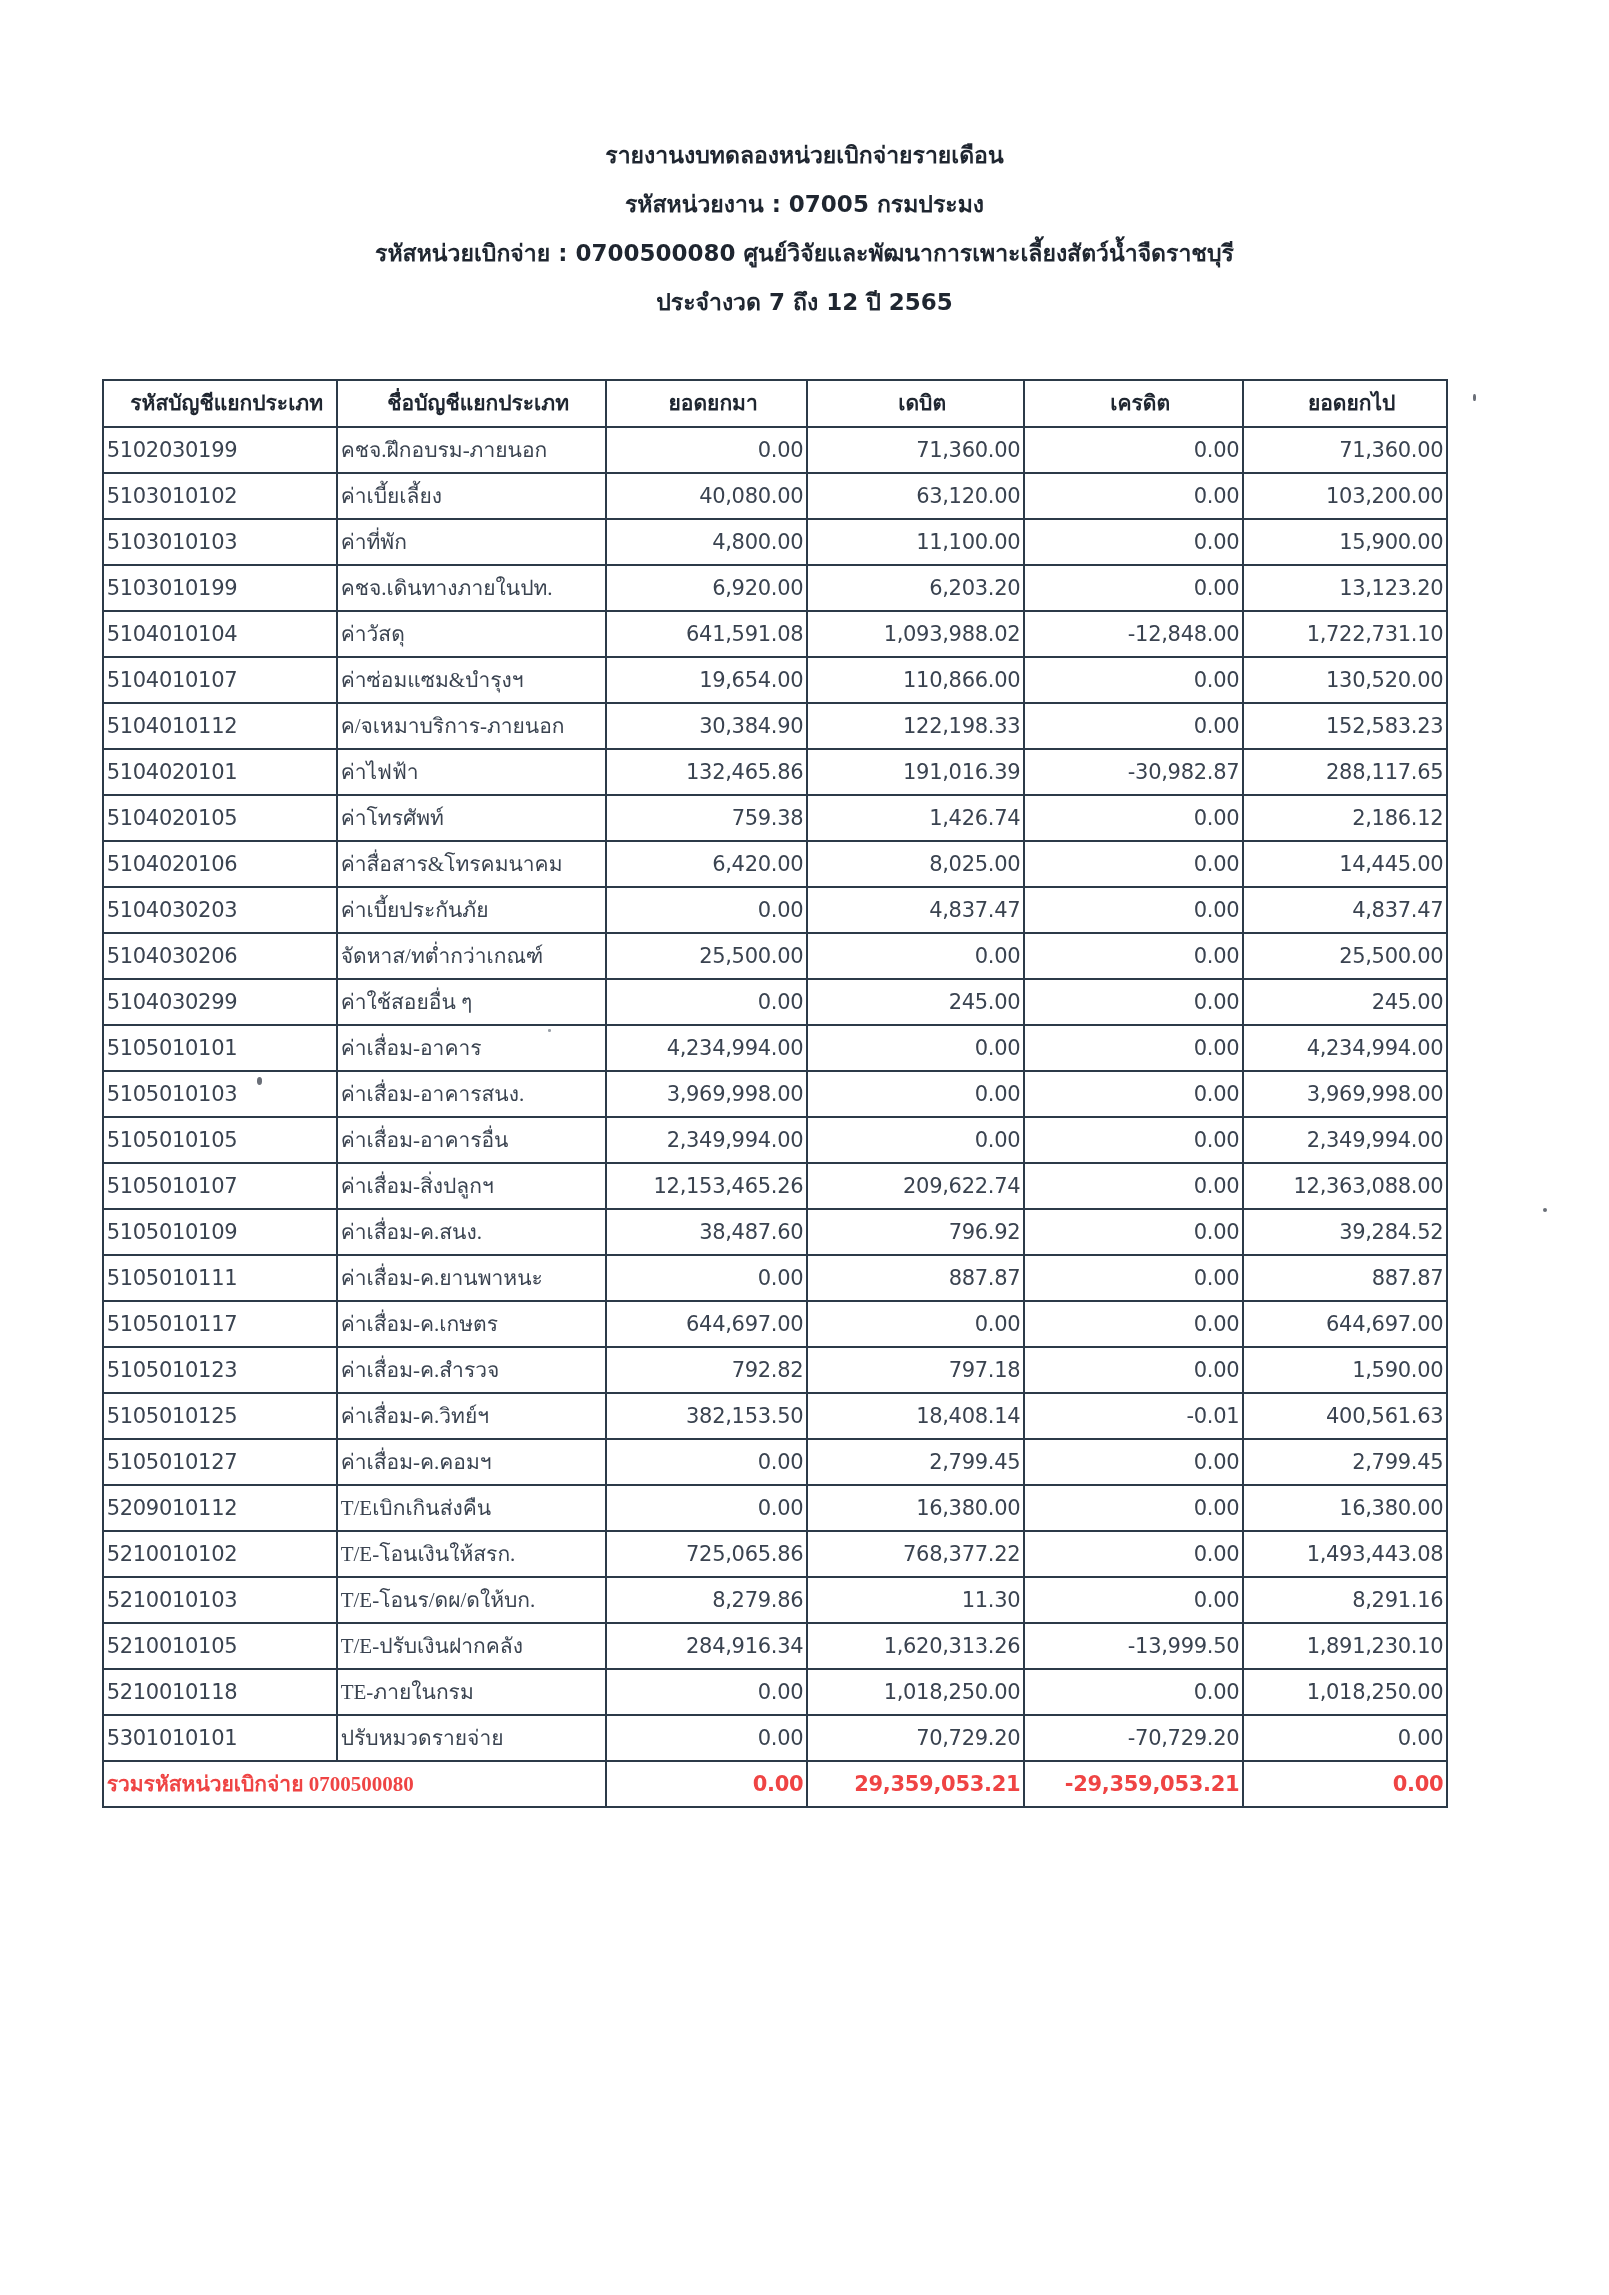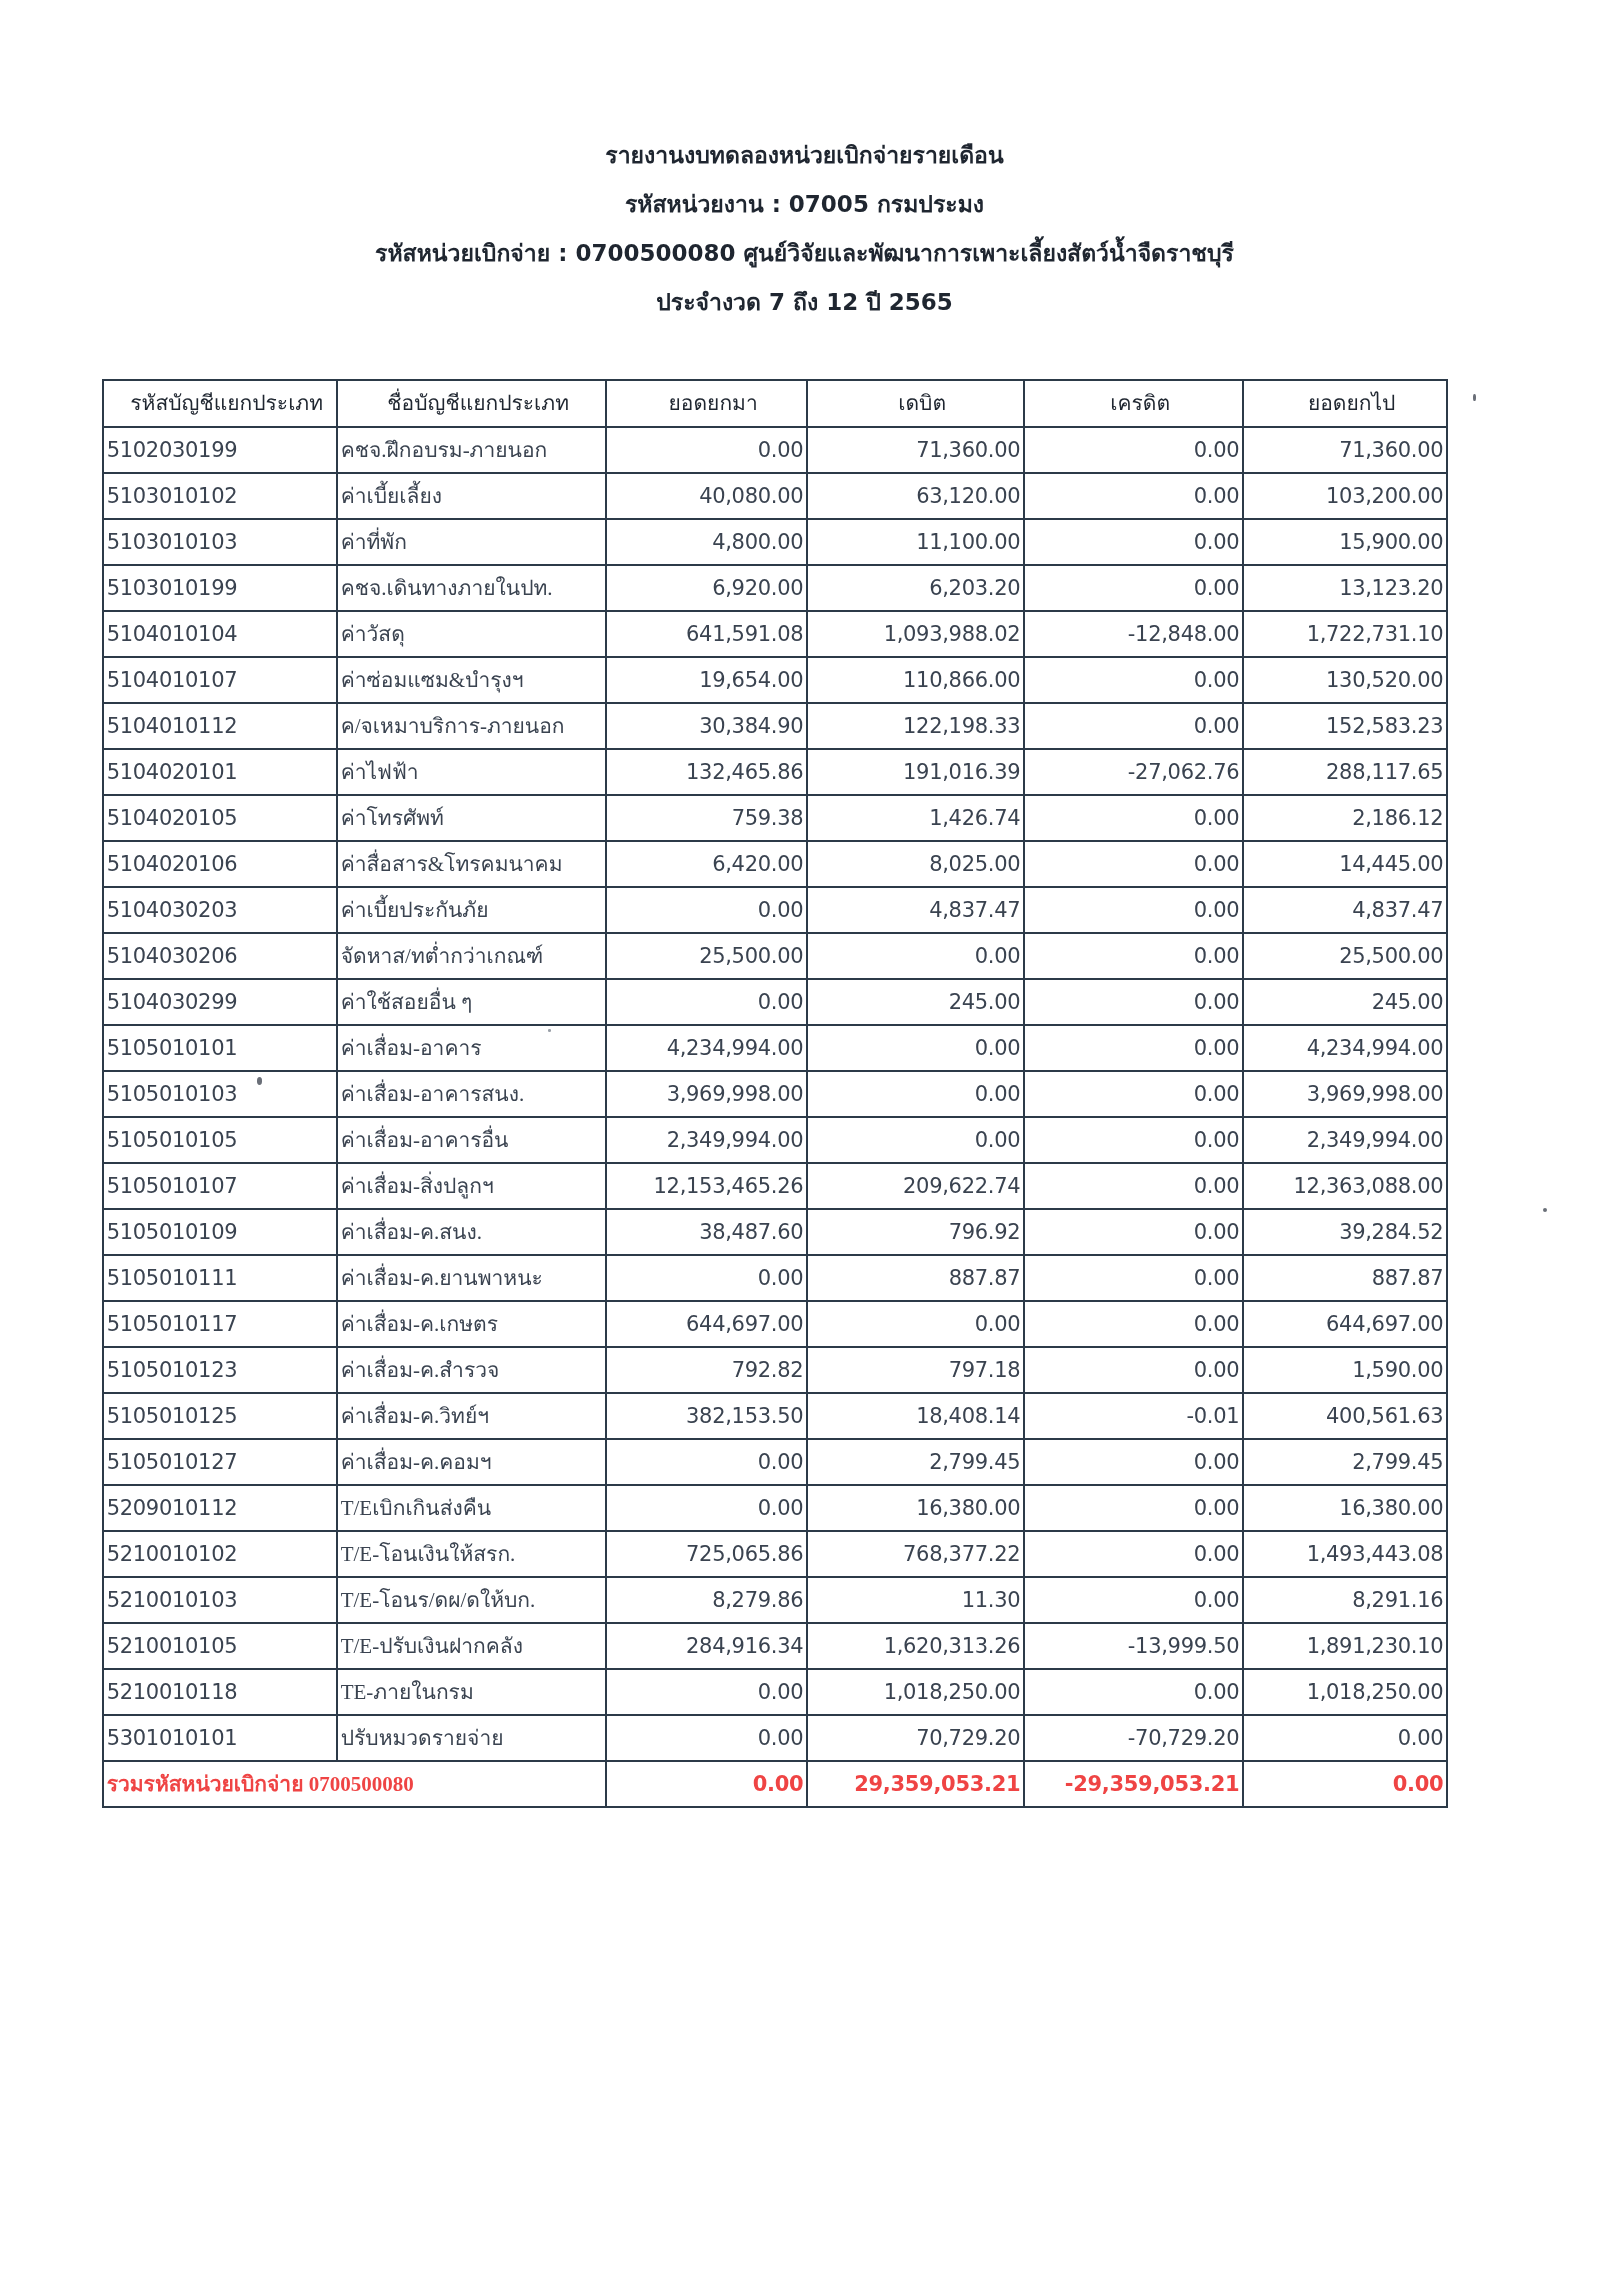--- a/index.html
+++ b/index.html
@@ -51,21 +51,21 @@
       border: 2px solid #2c3a48;
       height: 44px;
       padding: 0 2.7px;
       font-size: 21px;
       line-height: 23px;
       white-space: nowrap;
       overflow: hidden;
       color: #3a4350;
     }
     .report-table th {
-      font-weight: normal;
+      font-weight: bold;
       text-align: center;
       color: #1f2630;
       height: 45px;
       padding-left: 16px;
     }
     .report-table td.num {
       text-align: right;
       font-family: "DejaVu Sans", sans-serif;
       letter-spacing: -0.3px;
     }
@@ -171,21 +171,21 @@
         <td class="num">30,384.90</td>
         <td class="num">122,198.33</td>
         <td class="num">0.00</td>
         <td class="num">152,583.23</td>
       </tr>
       <tr>
         <td class="code">5104020101</td>
         <td class="name">ค่าไฟฟ้า</td>
         <td class="num">132,465.86</td>
         <td class="num">191,016.39</td>
-        <td class="num">-27,062.76</td>
+        <td class="num">-30,982.87</td>
         <td class="num">288,117.65</td>
       </tr>
       <tr>
         <td class="code">5104020105</td>
         <td class="name">ค่าโทรศัพท์</td>
         <td class="num">759.38</td>
         <td class="num">1,426.74</td>
         <td class="num">0.00</td>
         <td class="num">2,186.12</td>
       </tr>

